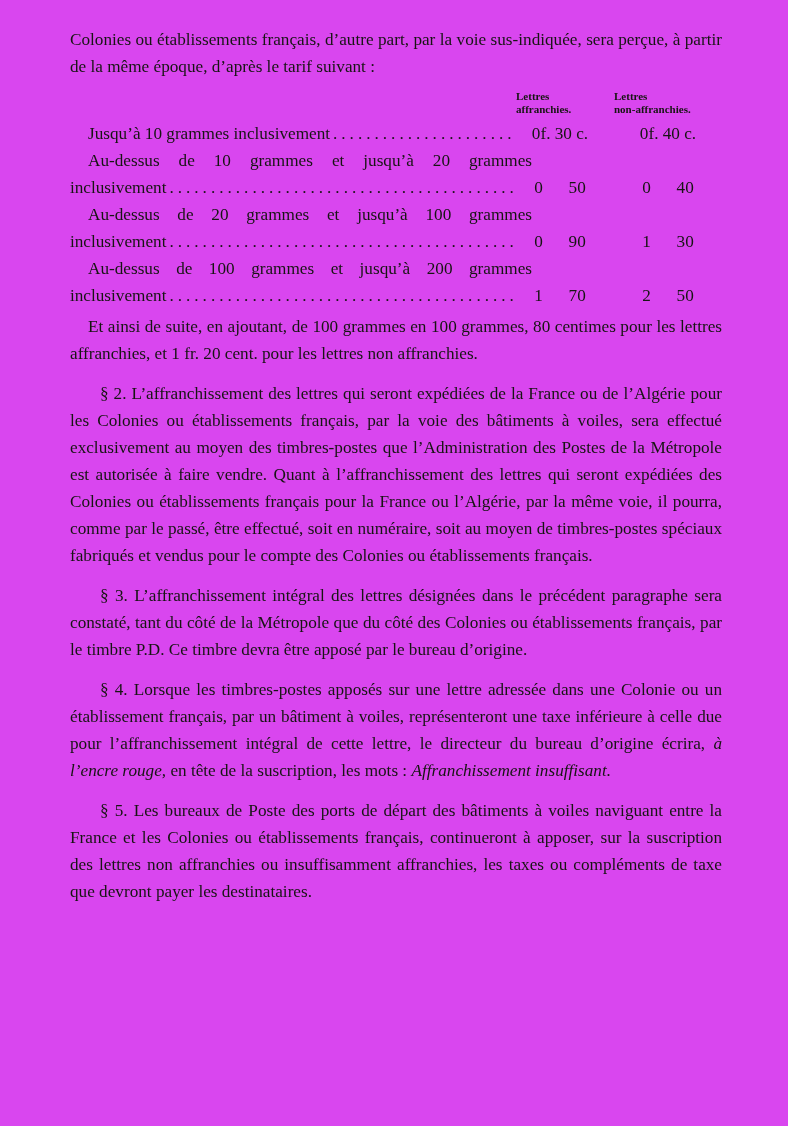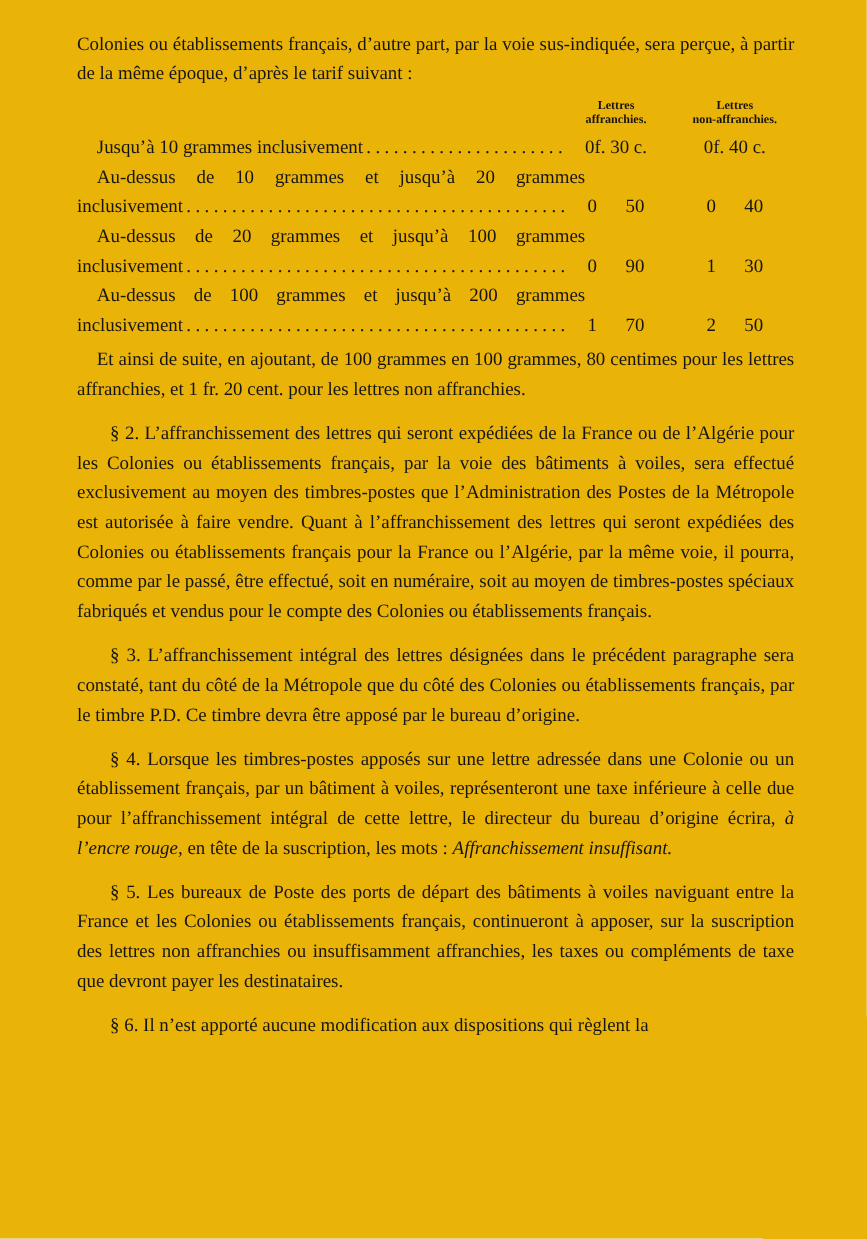--- a/index.html
+++ b/index.html
@@ -1,36 +1,36 @@
 <!DOCTYPE html>
 <html><head>
 <meta charset="utf-8">
 <style>
   html,body { margin:0; padding:0; background:#e8e8e8; }
   .page {
     position:relative;
     width:788px; height:1126px;
     margin:0 auto;
-    background:#eab308;
+    background:#d946ef;
     box-sizing:border-box;
     padding:26px 66px 0 70px;
     font-family:"Liberation Serif", serif;
     font-size:17.2px;
     line-height:27px;
     color:#171513;
     overflow:hidden;
   }
   p { margin:0; text-align:justify; }
   .para { margin-top:13px; }
   .para-note { margin-top:4px; }
   .first-indent { text-indent:18px; }
   .sect-indent { text-indent:30px; }
 
   
-  .t-head { display:flex; margin-top:10px; font-size:11px; line-height:13px; font-weight:bold; text-align:center; }
+  .t-head { display:flex; margin-top:10px; font-size:11px; line-height:13px; font-weight:bold; text-align:left; }
   .t-hspacer { flex:1; }
   .t-th1 { width:88px; }
   .t-th2 { width:108px; margin-left:10px; }
   .thl { display:block; }
 
   .t-rows { margin-top:4px; }
   .t-line { display:flex; align-items:baseline;justify-content:flex-end; }
   .t-pre {
     display:block;
     padding-left:18px;
@@ -119,15 +119,14 @@
   <p class="para-note first-indent">Et ainsi de suite, en ajoutant, de 100 grammes en 100 grammes, 80 centimes pour les lettres affranchies, et 1 fr. 20 cent. pour les lettres non affranchies.</p>
 
   <p class="para sect-indent">§ 2. L’affranchissement des lettres qui seront expédiées de la France ou de l’Algérie pour les Colonies ou établissements français, par la voie des bâtiments à voiles, sera effectué exclusivement au moyen des timbres-postes que l’Administration des Postes de la Métropole est autorisée à faire vendre. Quant à l’affranchissement des lettres qui seront expédiées des Colonies ou établissements français pour la France ou l’Algérie, par la même voie, il pourra, comme par le passé, être effectué, soit en numéraire, soit au moyen de timbres-postes spéciaux fabriqués et vendus pour le compte des Colonies ou établissements français.</p>
 
   <p class="para sect-indent">§ 3. L’affranchissement intégral des lettres désignées dans le précédent paragraphe sera constaté, tant du côté de la Métropole que du côté des Colonies ou établissements français, par le timbre P.D. Ce timbre devra être apposé par le bureau d’origine.</p>
 
   <p class="para sect-indent"><span>§ 4. Lorsque les timbres-postes apposés sur une lettre adressée dans une Colonie ou un établissement français, par un bâtiment à voiles, représenteront une taxe inférieure à celle due pour l’affranchissement intégral de cette lettre, le directeur du bureau d’origine écrira, </span><i>à l’encre rouge,</i><span> en tête de la suscription, les mots : </span><i>Affranchissement insuffisant.</i></p>
 
   <p class="para sect-indent">§ 5. Les bureaux de Poste des ports de départ des bâtiments à voiles naviguant entre la France et les Colonies ou établissements français, continueront à apposer, sur la suscription des lettres non affranchies ou insuffisamment affranchies, les taxes ou compléments de taxe que devront payer les destinataires.</p>
 
-  <p class="para sect-indent">§ 6. Il n’est apporté aucune modification aux dispositions qui règlent la</p>
 
 </div>
 
 </body></html>

